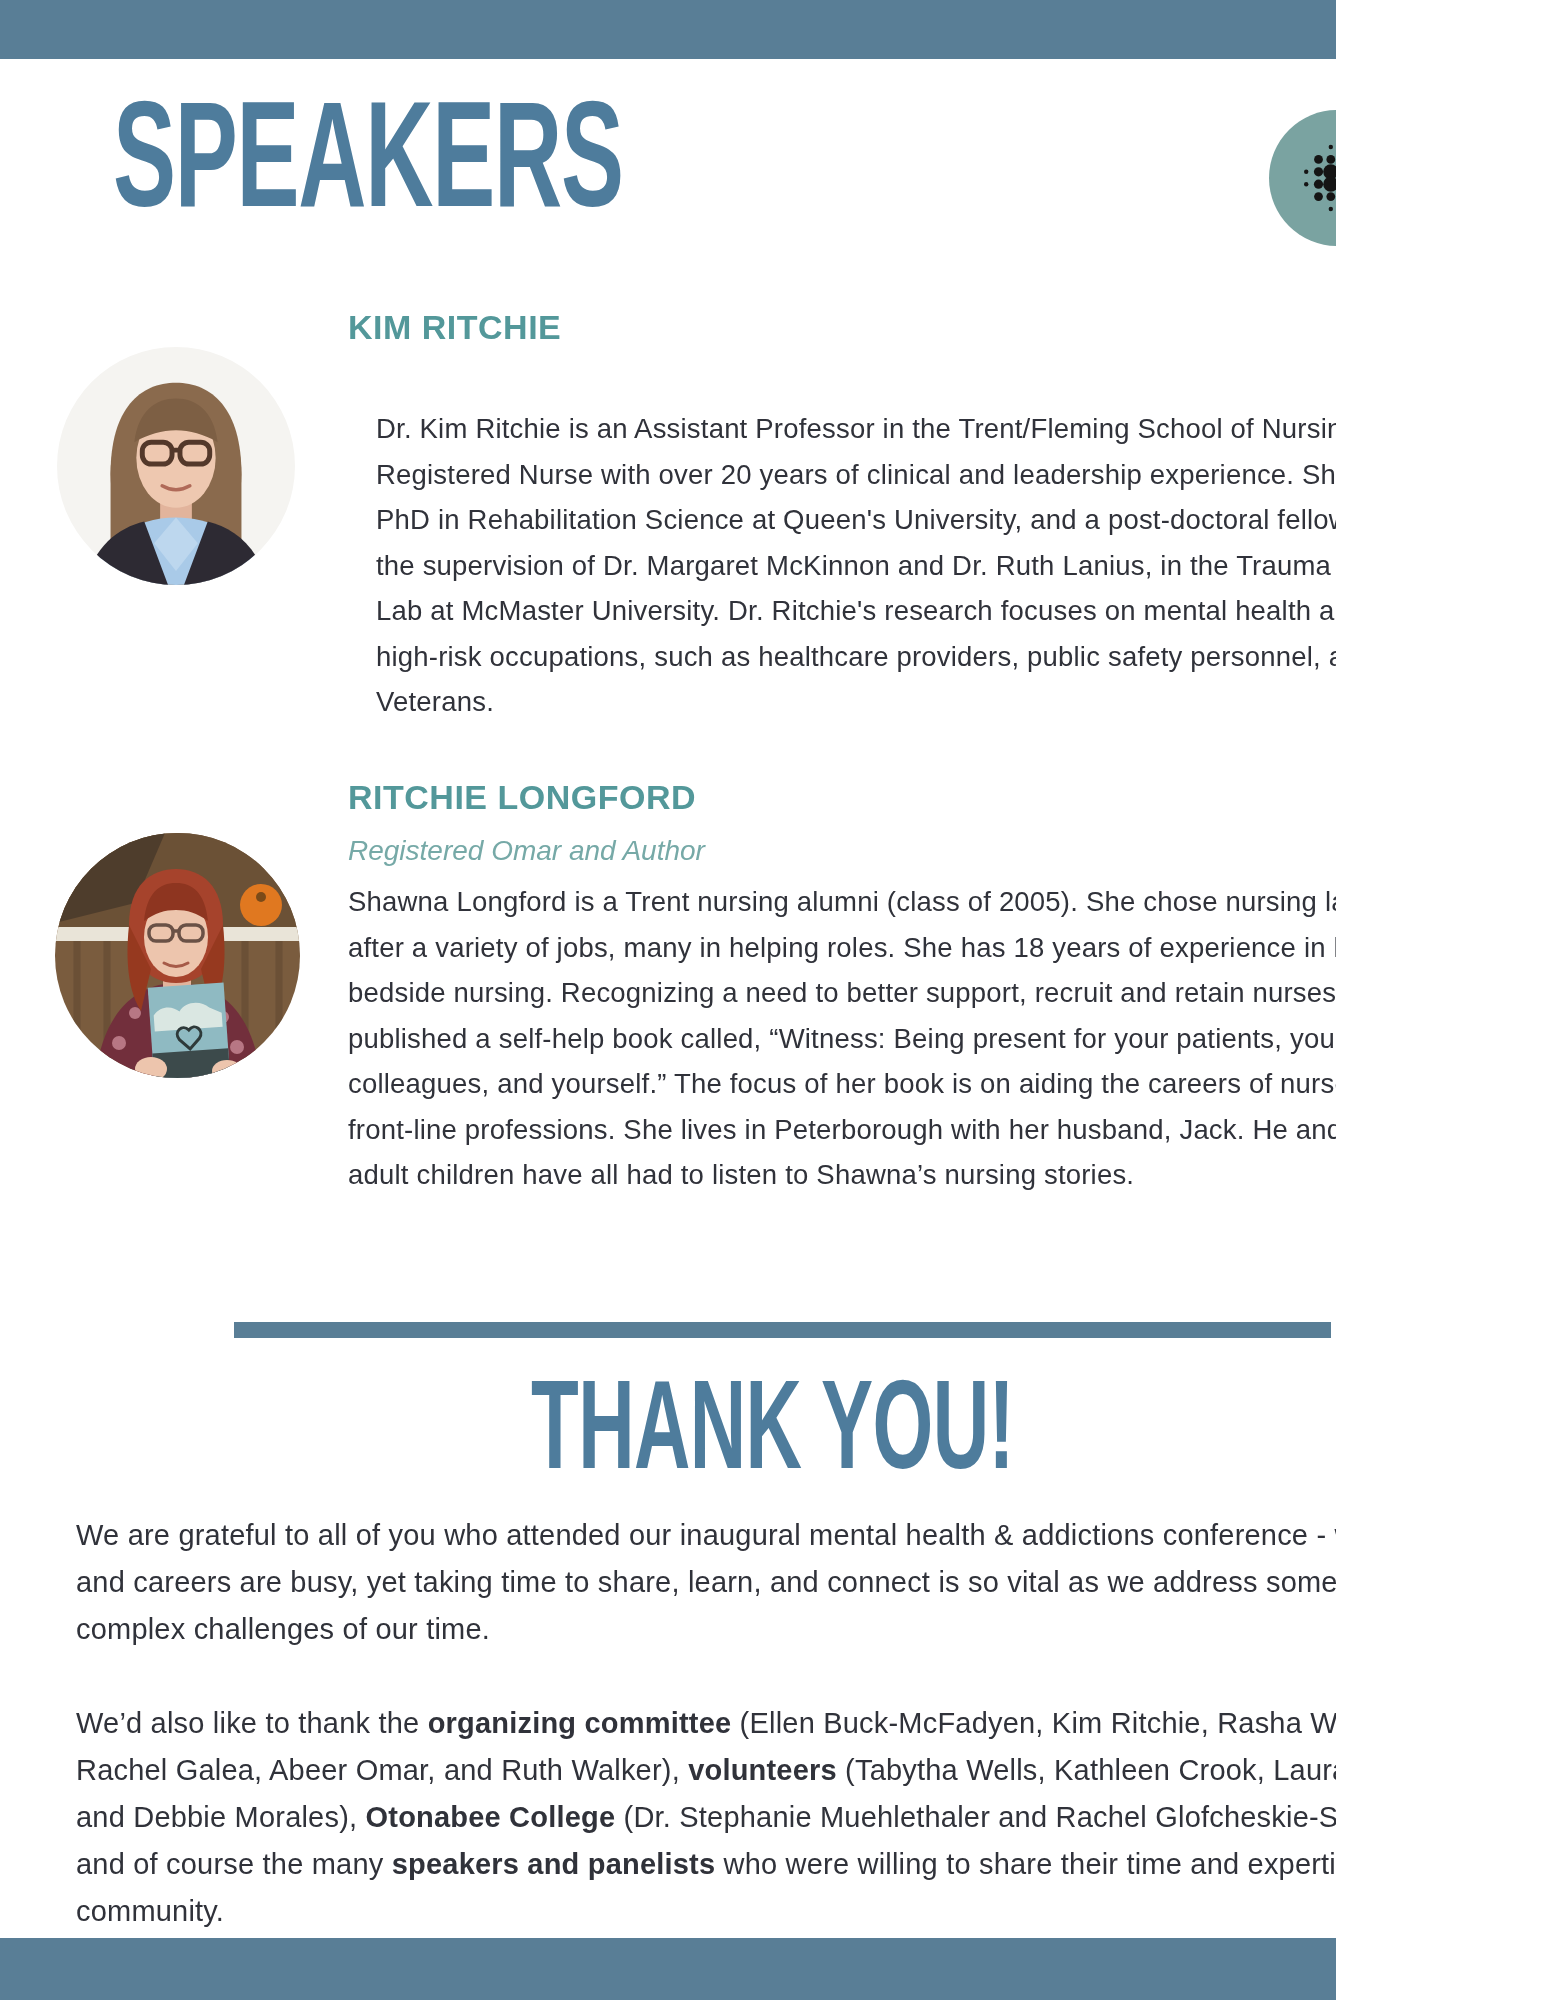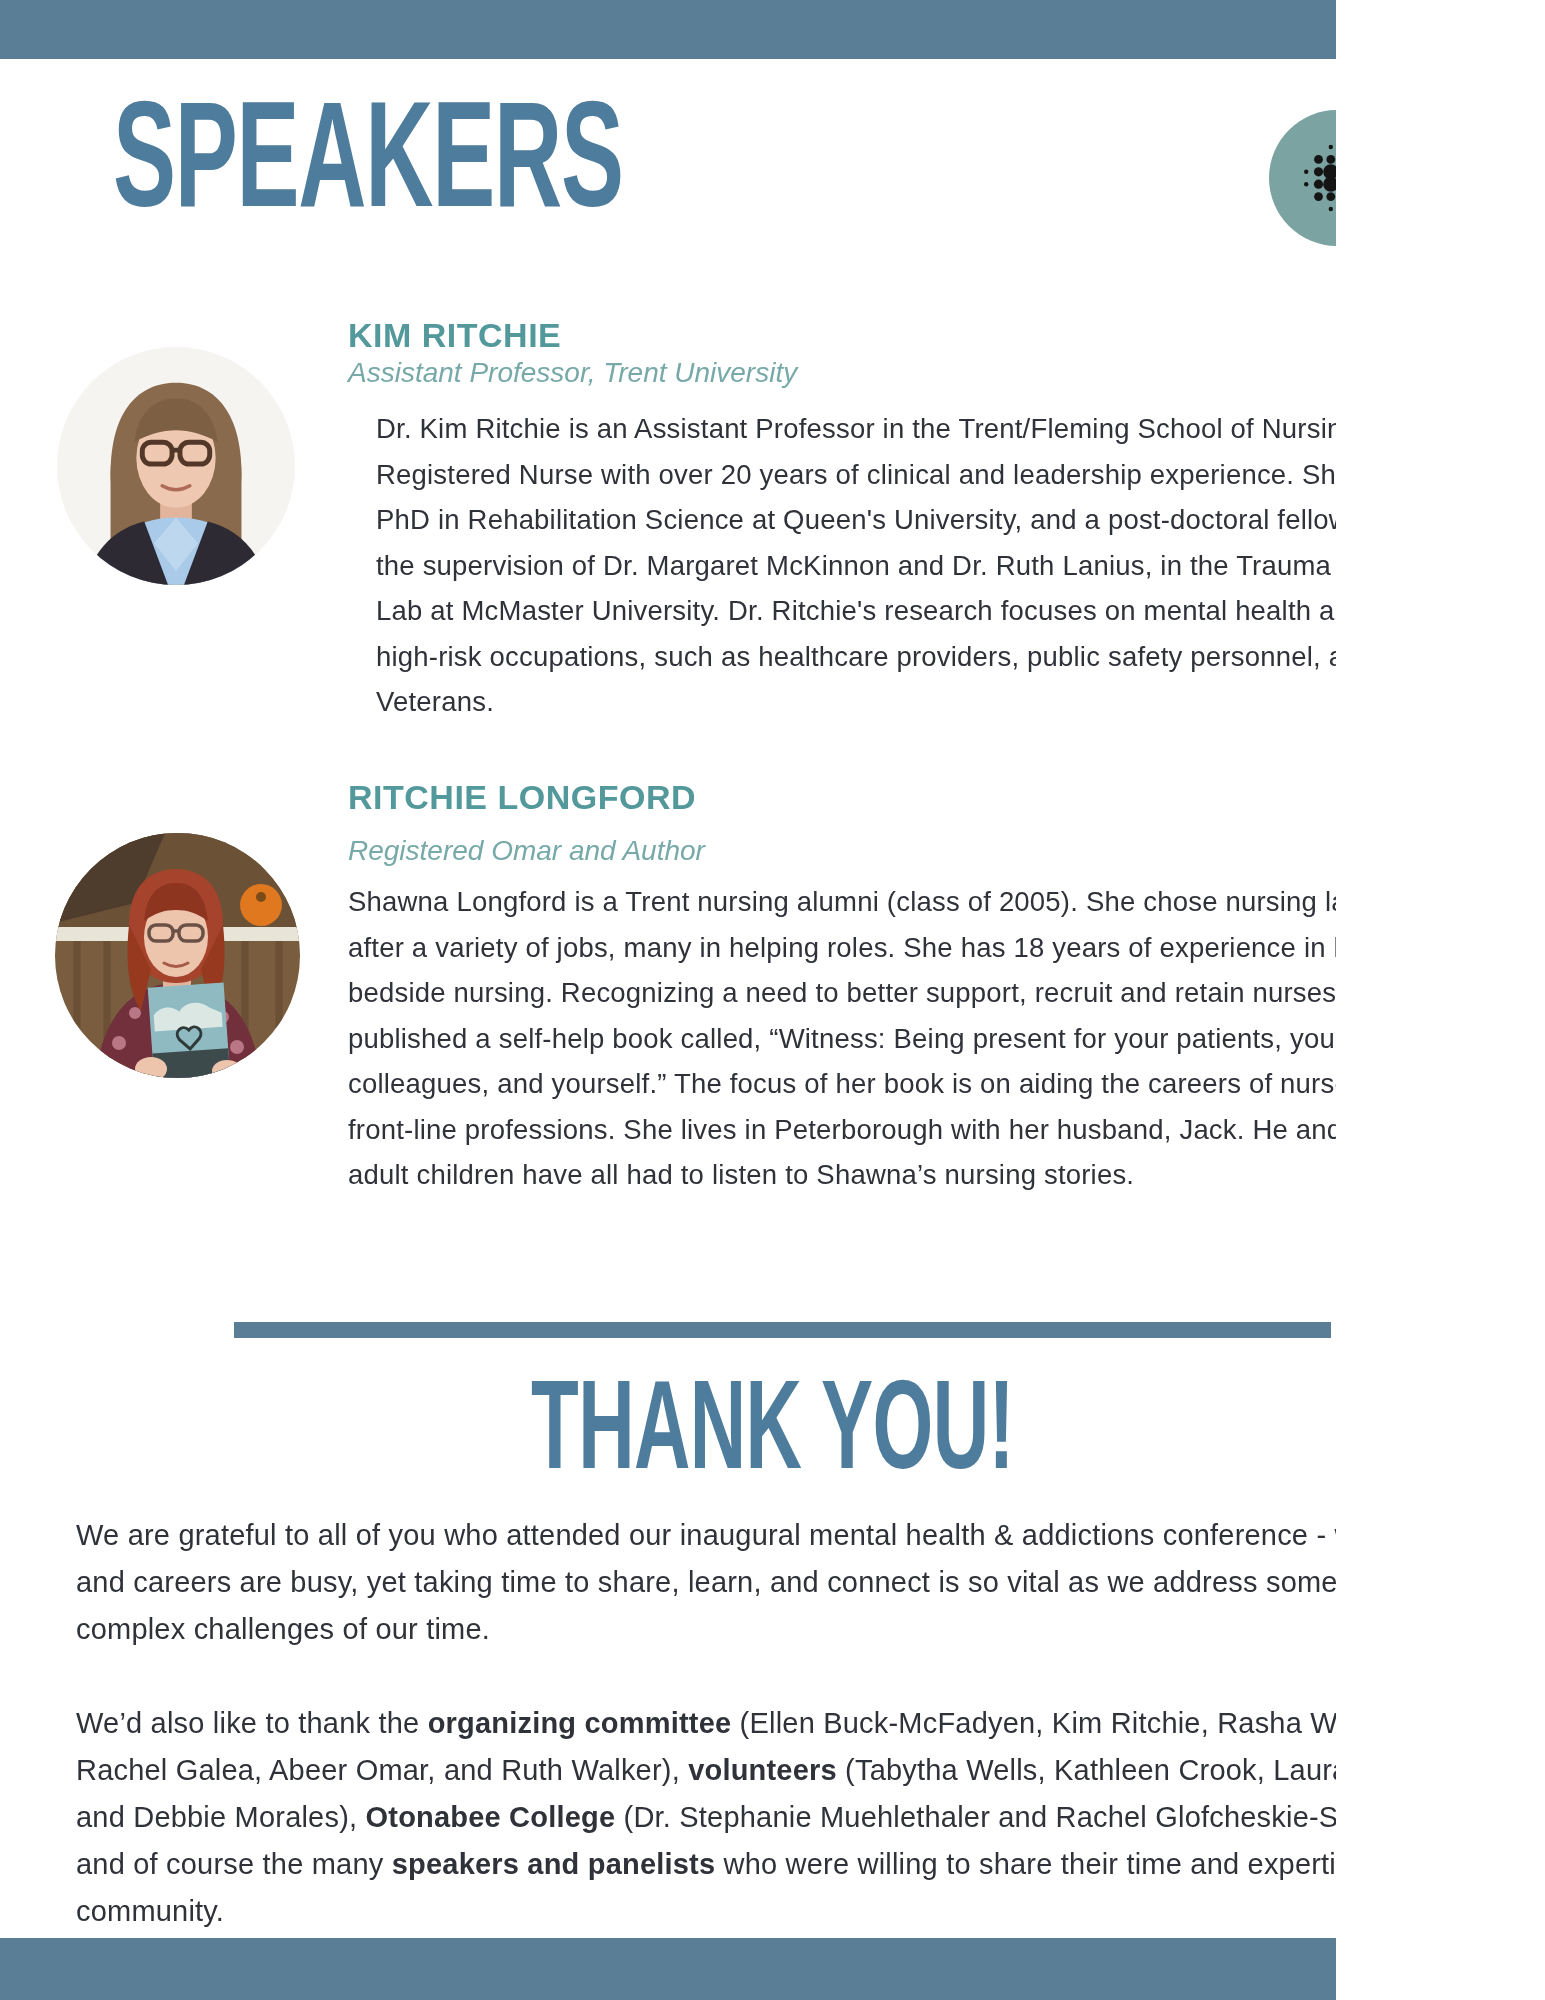--- a/index.html
+++ b/index.html
@@ -22,21 +22,21 @@
   .speaker-photo{position:absolute;border-radius:50%;overflow:hidden;}
   .photo-kim{left:57px;top:347px;width:238px;height:238px;}
   .photo-shawna{left:55px;top:833px;width:245px;height:245px;}
   .speaker-photo svg{display:block;width:100%;height:100%;}
 
   .speaker-name{
     position:absolute;left:348px;margin:0;
     font-size:34px;font-weight:bold;letter-spacing:0.5px;line-height:1;
     color:var(--teal_heading);white-space:nowrap;
   }
-  .name-kim{top:318px;}
+  .name-kim{top:310px;}
   .name-shawna{top:780px;}
 
   .speaker-role{
     position:absolute;left:348px;margin:0;
     font-size:28px;font-style:italic;line-height:1.2;
     color:var(--teal_subtitle);white-space:nowrap;
   }
   .role-kim{top:356px;}
   .role-shawna{top:834px;}
 
@@ -121,21 +121,20 @@
         <path d="M116 104 L124 104"></path>
       </g>
       <path d="M106 140 Q120 148 134 140" stroke="#b06a58" stroke-width="3.5" fill="none" stroke-linecap="round"></path>
       <path d="M30 240 C40 196 78 172 120 172 C162 172 200 196 210 240 Z" fill="#a9cae8"></path>
       <path d="M120 172 L98 198 L120 226 L142 198 Z" fill="#bdd7ee"></path>
       <path d="M28 240 C36 202 62 182 88 176 L112 240 Z" fill="#2d2a33"></path>
       <path d="M212 240 C204 202 178 182 152 176 L128 240 Z" fill="#2d2a33"></path>
     </svg>
   </span>
   <h2 class="speaker-name name-kim">KIM RITCHIE</h2>
-  <p class="speaker-role role-kim">Assistant Professor, Trent University</p>
   <p class="speaker-bio bio-kim">Dr. Kim Ritchie is an Assistant Professor in the Trent/Fleming School of Nursing and is a Registered Nurse with over 20 years of clinical and leadership experience. She completed a PhD in Rehabilitation Science at Queen's University, and a post-doctoral fellowship under the supervision of Dr. Margaret McKinnon and Dr. Ruth Lanius, in the Trauma and Recovery Lab at McMaster University. Dr. Ritchie's research focuses on mental health and trauma in high-risk occupations, such as healthcare providers, public safety personnel, and older Veterans.</p>
 
   <span class="speaker-photo photo-shawna" role="img" aria-label="Shawna Longford portrait">
     <svg viewBox="0 0 245 245" aria-hidden="true">
       <rect x="0" y="0" width="245" height="245" fill="#7a5c3e"></rect>
       <rect x="0" y="0" width="245" height="96" fill="#6b5136"></rect>
       <path d="M0 0 L110 0 L80 70 L0 90 Z" fill="#4e3d2c"></path>
       <circle cx="206" cy="72" r="21" fill="#e07820"></circle>
       <circle cx="206" cy="64" r="5" fill="#7a4a18"></circle>
       <rect x="0" y="94" width="245" height="14" fill="#e9e4d8"></rect>

